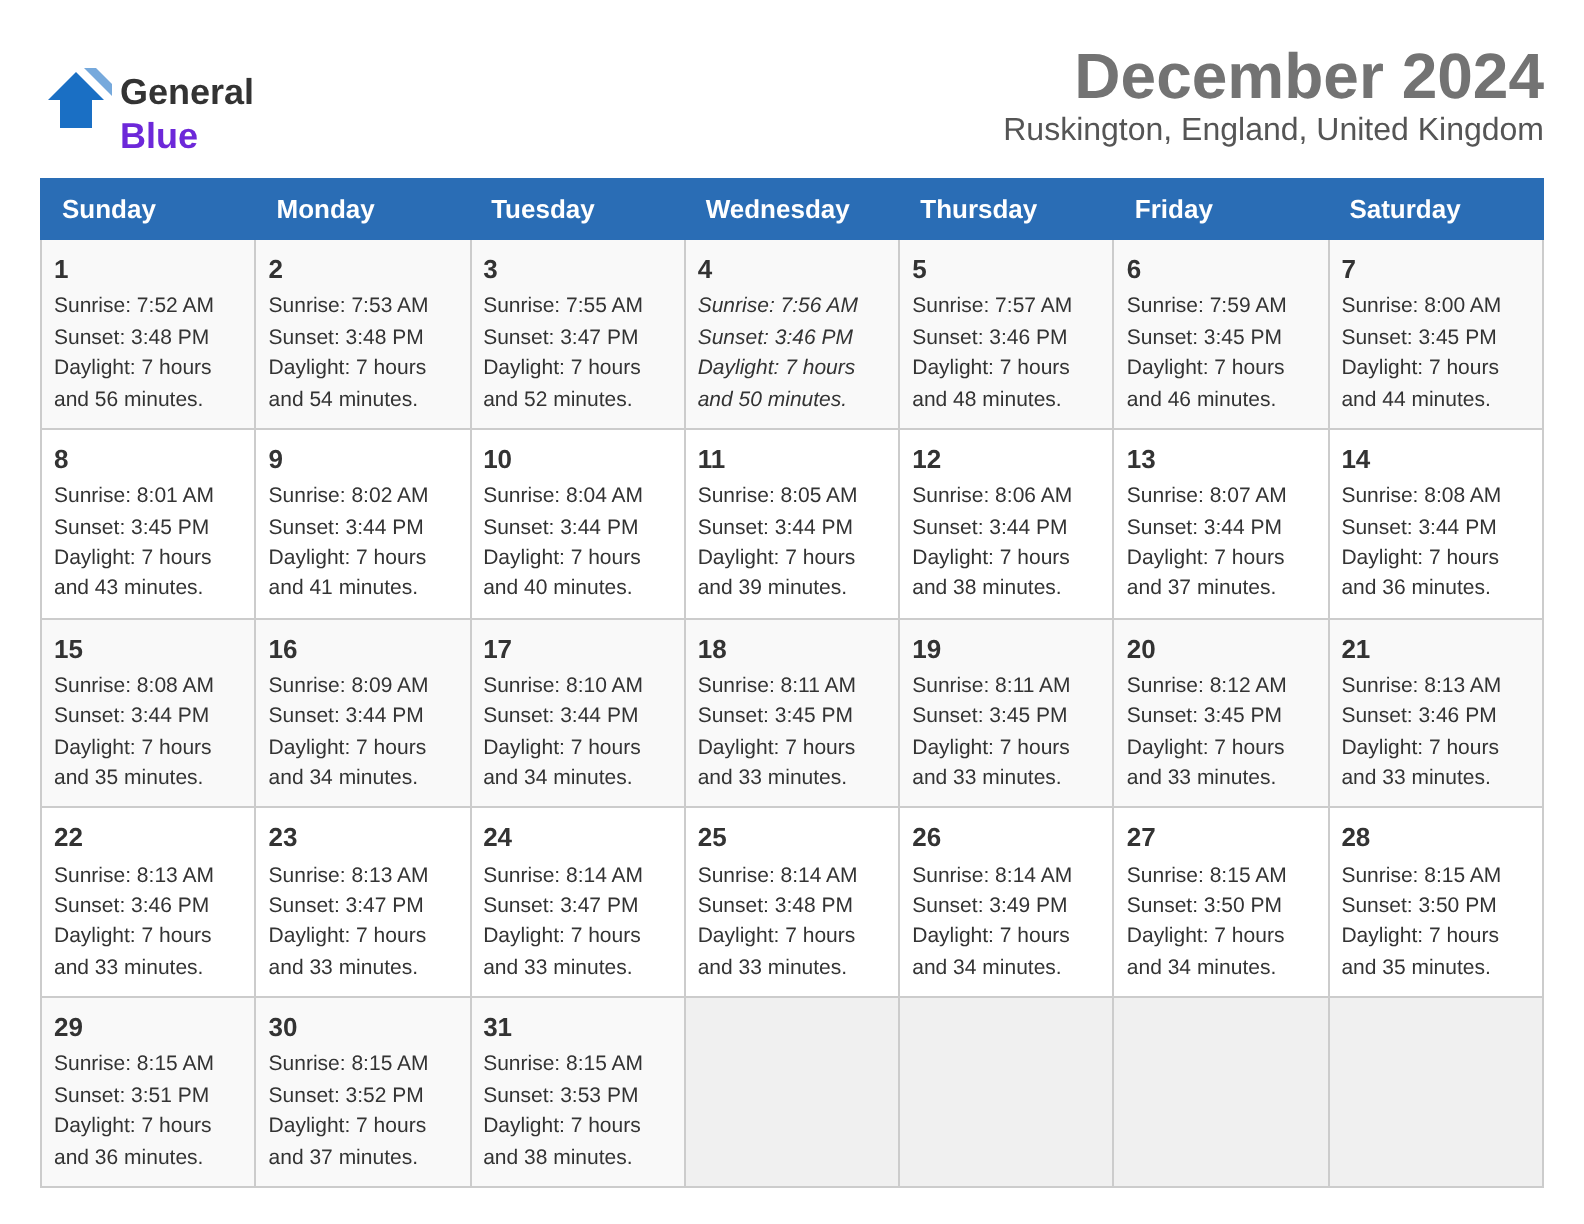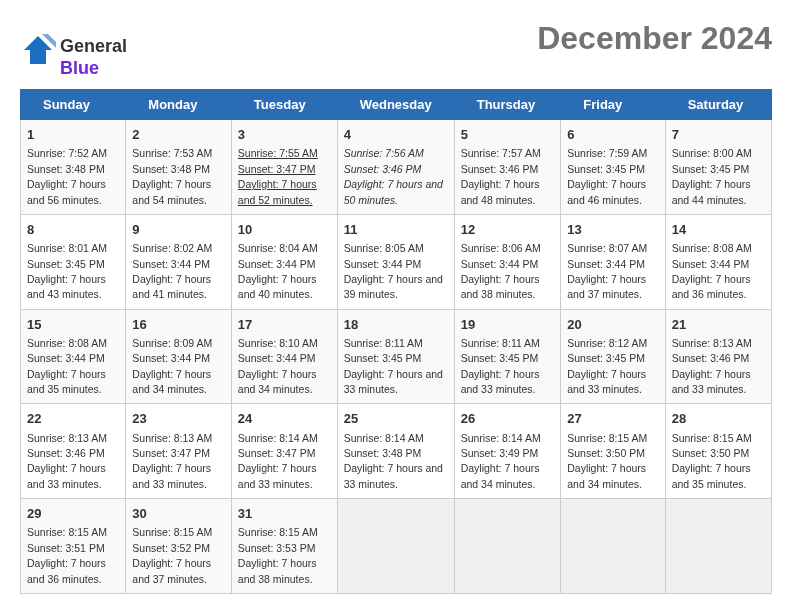--- a/index.html
+++ b/index.html
@@ -46,21 +46,21 @@
       color: #555;
     }
     .calendar {
       width: 100%;
       border-collapse: collapse;
       font-size: 11px;
     }
     .calendar thead tr th {
       background-color: #2a6db5;
       color: #fff;
-      padding: 7px 22px;
+      padding: 7px 10px;
       text-align: left;
       font-size: 13px;
       font-weight: bold;
       border: 1px solid #2a6db5;
     }
     .calendar tbody tr td {
       vertical-align: top;
       padding: 6px 6px;
       border: 1px solid #ccc;
       background: #fff;
@@ -96,20 +96,21 @@
       <polygon points="18,2 34,20 28,20 28,34 8,34 8,20 2,20" fill="none" stroke="#1a6fc4" stroke-width="0"></polygon>
       <polygon points="22,2 36,16 36,10 28,2" fill="#1a6fc4" opacity="0.6"></polygon>
     </svg>
     <div class="logo-text">
       <span class="general">General</span><br>
       <span class="blue">Blue</span>
     </div>
   </div>
   <div class="title-block">
     <div class="month-title">December 2024</div>
+    <div class="location">Ruskington, England, United Kingdom</div>
   </div>
 </div>
 
 <table class="calendar">
   <thead>
     <tr id="weekday-header">
         <th>Sunday</th>
         <th>Monday</th>
         <th>Tuesday</th>
         <th>Wednesday</th>
@@ -119,21 +120,21 @@
       </tr>
   </thead>
   <tbody id="calendar-body">
       <tr>
         <td><span class="day-num">1</span><span class="day-info" style="white-space: pre-line;">Sunrise: 7:52 AM
 Sunset: 3:48 PM
 Daylight: 7 hours and 56 minutes.</span></td>
         <td><span class="day-num">2</span><span class="day-info" style="white-space: pre-line;">Sunrise: 7:53 AM
 Sunset: 3:48 PM
 Daylight: 7 hours and 54 minutes.</span></td>
-        <td><span class="day-num">3</span><span class="day-info" style="white-space: pre-line; text-decoration: underline;">Sunrise: 7:55 AM
+        <td><span class="day-num">3</span><span class="day-info" style="white-space: pre-line;">Sunrise: 7:55 AM
 Sunset: 3:47 PM
 Daylight: 7 hours and 52 minutes.</span></td>
         <td><span class="day-num">4</span><span class="day-info" style="white-space: pre-line; font-style: italic;">Sunrise: 7:56 AM
 Sunset: 3:46 PM
 Daylight: 7 hours and 50 minutes.</span></td>
         <td><span class="day-num">5</span><span class="day-info" style="white-space: pre-line; margin-top: 31px;">Sunrise: 7:57 AM
 Sunset: 3:46 PM
 Daylight: 7 hours and 48 minutes.</span></td>
         <td><span class="day-num">6</span><span class="day-info" style="white-space: pre-line;">Sunrise: 7:59 AM
 Sunset: 3:45 PM

